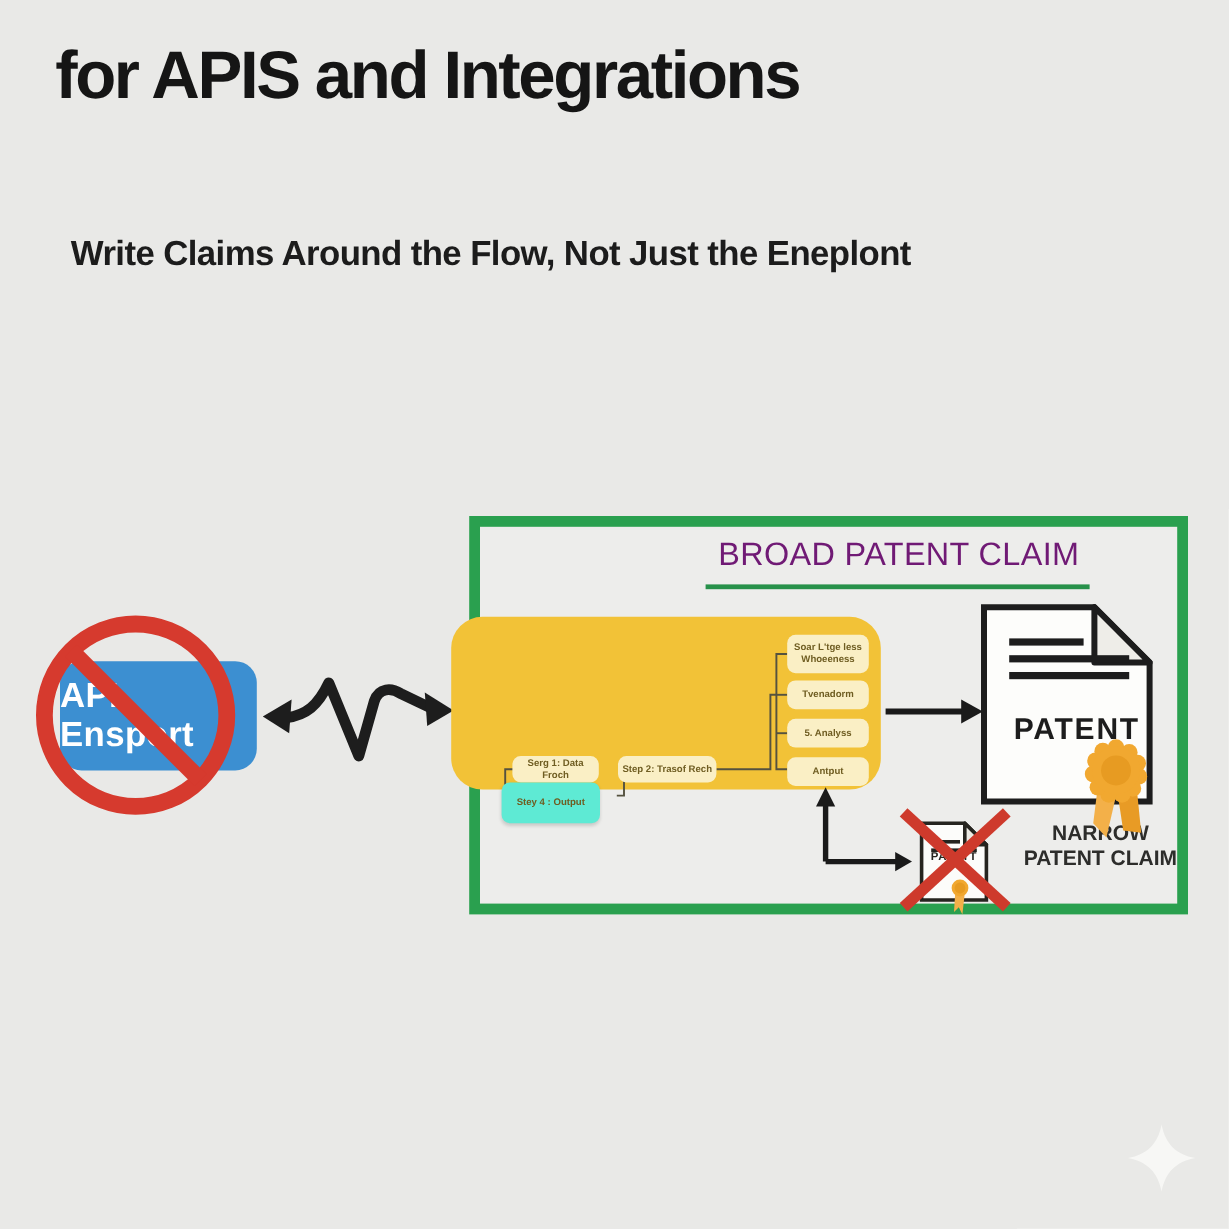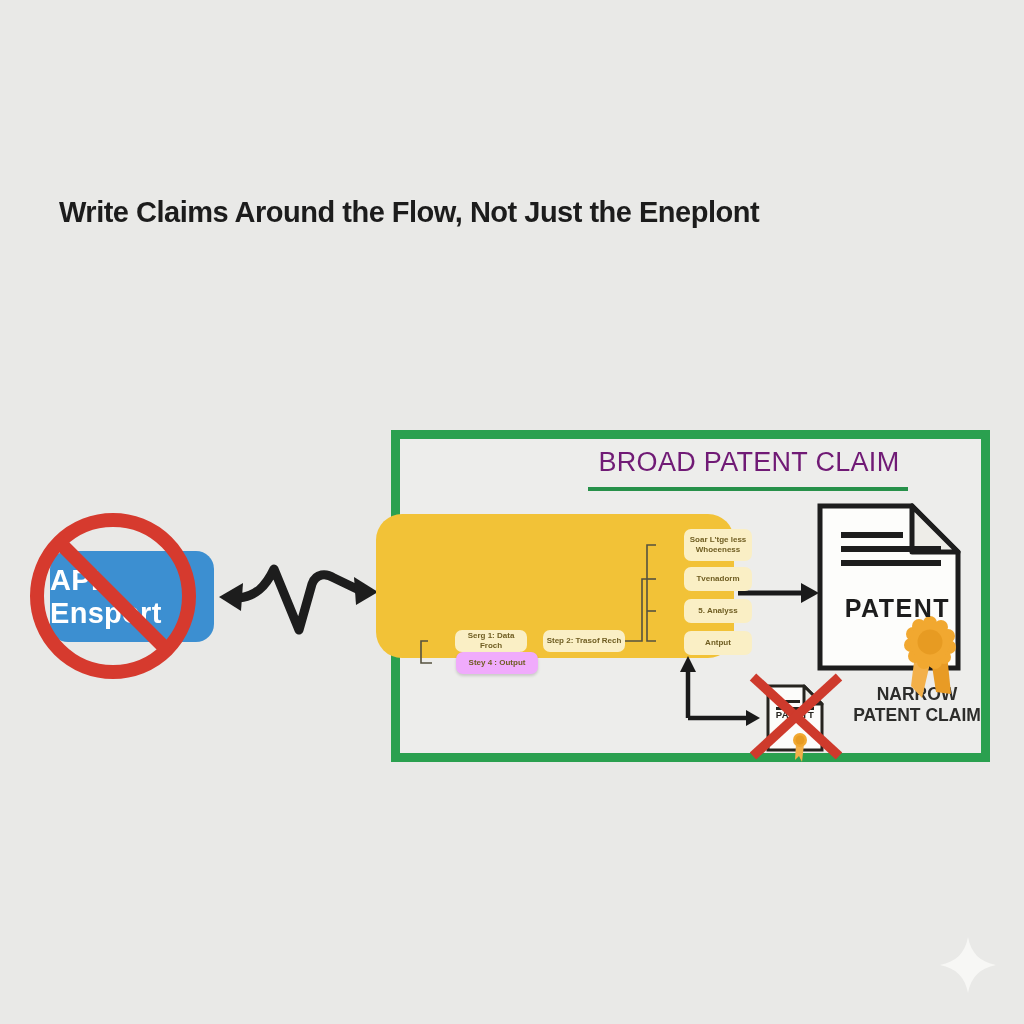--- a/index.html
+++ b/index.html
@@ -26,47 +26,48 @@
   .api-box span{color:#ffffff;font-size:29px;font-weight:bold;letter-spacing:0.3px;}
 
   
   .process-box{left:376px;top:514px;width:358px;height:144px;border-radius:26px;
                background:#f2c237;z-index:2;}
   .process-heading{left:391px;top:537px;width:340px;font-size:31px;line-height:37px;
                    font-weight:bold;color:#201b0e;letter-spacing:-0.5px;z-index:4;}
 
   .mini{position:absolute;background:#faefc5;border-radius:7px;color:#6f5d22;font-size:8px;
         font-weight:bold;display:flex;align-items:center;justify-content:center;
-        text-align:center;padding:1px 3px;box-sizing:border-box;z-index:4;line-height:10px;margin-left:28px;}
+        text-align:center;padding:1px 3px;box-sizing:border-box;z-index:4;line-height:10px;}
   .mini-a{left:656px;top:529px;width:68px;height:32px;}
   .mini-b{left:656px;top:567px;width:68px;height:24px;}
   .mini-c{left:656px;top:599px;width:68px;height:24px;}
   .mini-d{left:656px;top:631px;width:68px;height:24px;}
   .step-1{left:427px;top:630px;width:72px;height:22px;}
   .step-2{left:515px;top:630px;width:82px;height:22px;}
-  .step-4{left:428px;top:652px;width:82px;height:22px;background:#f0abfc;
+  .step-4{left:418px;top:652px;width:82px;height:34px;background:#5eead4;
           box-shadow:0 2px 3px rgba(0,0,0,0.15);}
 
   
   .patent-label{left:828px;top:570px;width:122px;text-align:right;font-size:25px;
                 font-weight:bold;color:#1d1d1d;letter-spacing:1.5px;z-index:3;margin-top:24px;}
   .rejected-label{left:769px;top:709px;width:52px;text-align:center;font-size:9.5px;
                   font-weight:bold;color:#26241f;letter-spacing:0.5px;z-index:3;}
   .narrow-caption{left:828px;top:684px;width:178px;text-align:center;font-size:17.5px;
                   line-height:21px;font-weight:bold;color:#2d2d2b;z-index:1;}
 
   svg{display:block;}
   .z2{z-index:2;} .z3{z-index:3;} .z4{z-index:4;}
 </style>
 </head>
 <body>
 
 <div id="canvas">
 
   <div class="abs title">
+    <div>for APIS and Integrations</div>
   </div>
   <div class="abs subtitle">Write Claims Around the Flow, Not Just the Eneplont</div>
 
   <div class="abs claim-frame"></div>
   <div class="abs claim-heading">BROAD PATENT CLAIM</div>
   <div class="abs claim-underline"></div>
 
   <div class="abs api-box">
     <span>API Ensport</span>
   </div>

